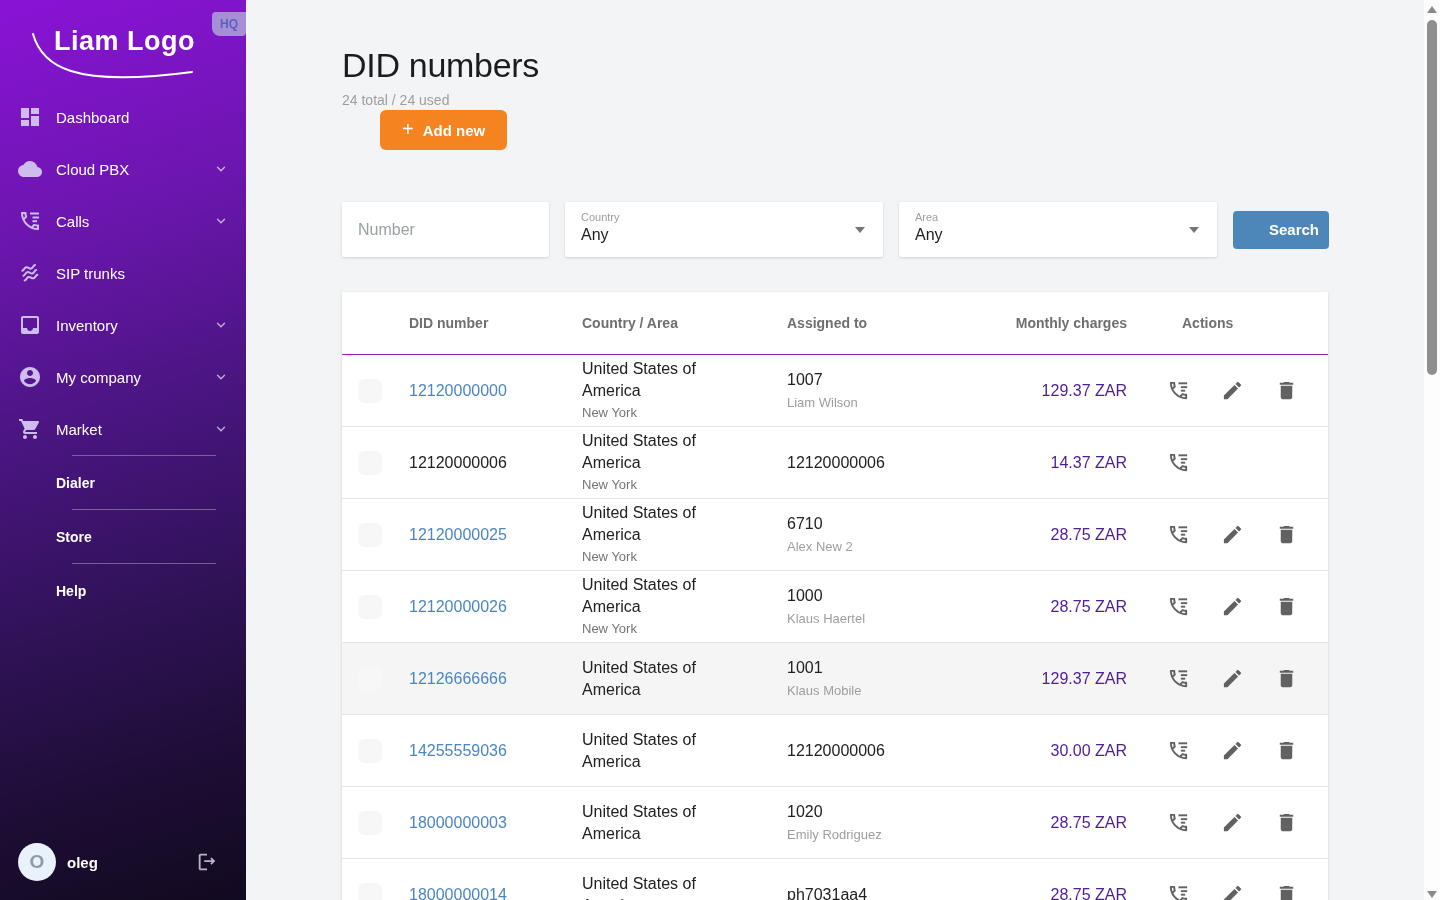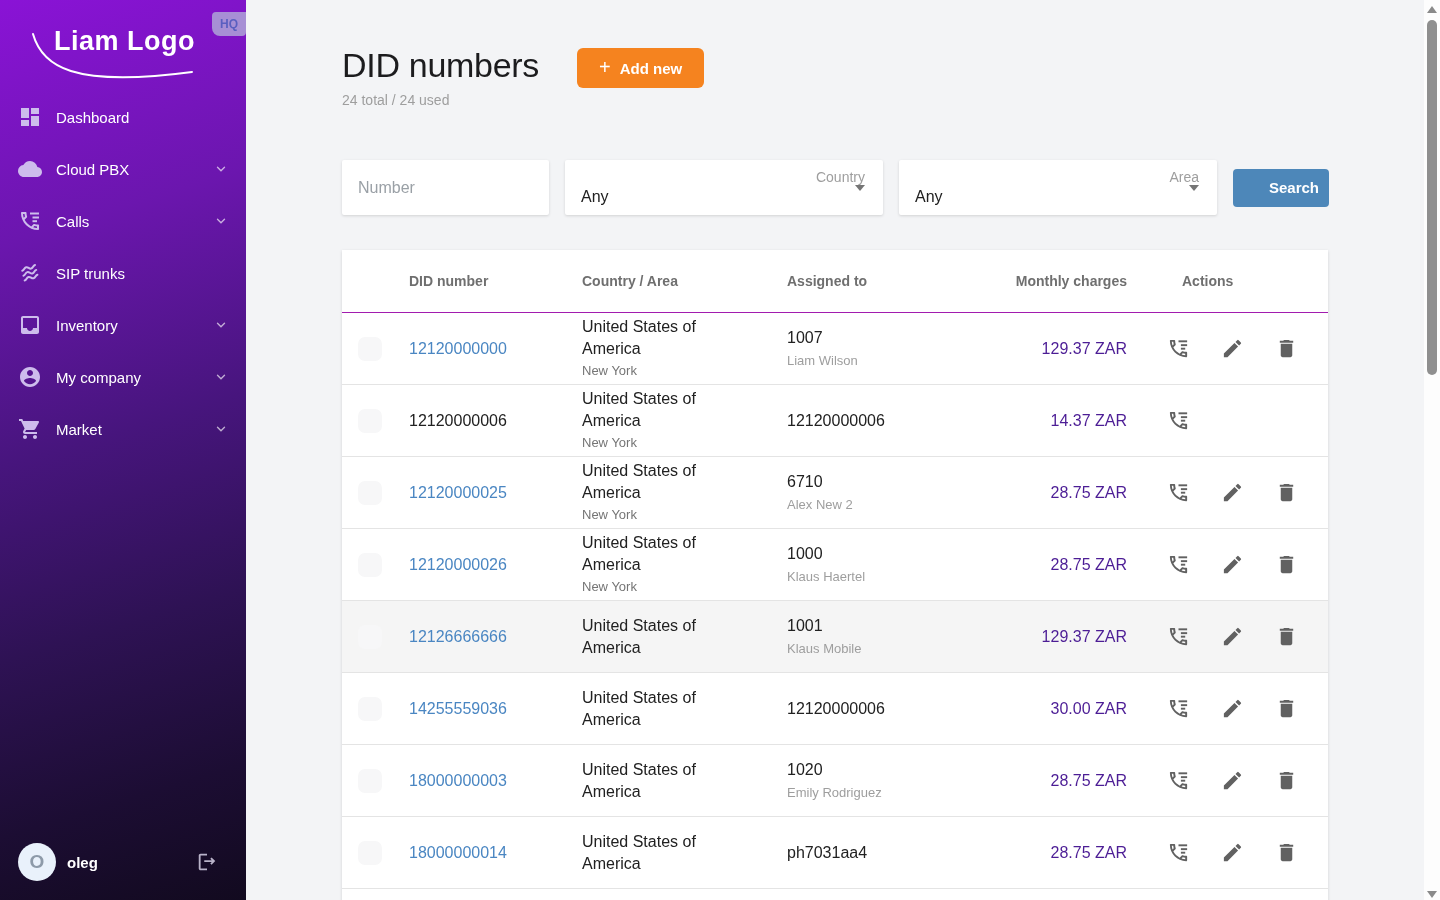--- a/index.html
+++ b/index.html
@@ -25,36 +25,36 @@
     font-size:14px; font-weight:700; cursor:pointer; }
   .side-footer { position:absolute; left:0; right:0; bottom:0; height:76px; display:flex;
     align-items:center; padding:0 28px 0 18px; }
   .avatar { width:38px; height:38px; border-radius:50%; background:#e9f1fb; display:flex;
     align-items:center; justify-content:center; font-size:19px; font-weight:700; color:#8d9aa9; cursor:pointer; }
   .user-name { color:#fff; font-size:15px; font-weight:700; margin-left:11px; }
   .logout { margin-left:auto; width:22px; height:22px; color:#b9b3c9; cursor:pointer; }
 
   
   .main { flex:1; height:900px; overflow:hidden; padding-right:16px; }
-  .page-header { display:flex; align-items:flex-start; margin:46px 0 0 96px; }
+  .page-header { display:flex; align-items:flex-start; margin:46px 0 0 96px;flex-direction:column; }
   .page-title { font-size:34px; color:#1c1c1e; letter-spacing:-.3px; }
   .page-subtitle { font-size:14px; color:#9e9e9e; margin-top:7px; }
   .add-btn { margin-left:38px; margin-top:2px; height:40px; padding:0 22px; background:#f5831f;
     border:none; border-radius:6px; color:#fff; font-size:15px; font-weight:700;
     font-family:"Liberation Sans",sans-serif; display:flex; align-items:center; cursor:pointer; }
   .add-btn .plus { font-size:20px; font-weight:400; margin-right:9px; position:relative; top:-1px; }
 
   .filters { display:flex; margin:52px 0 0 96px; gap:16px; }
   .fbox { background:#fff; height:55px; border-radius:2px; box-shadow:0 1px 3px rgba(0,0,0,.14); }
   .f-number { width:207px; }
   .f-number input { width:100%; height:100%; border:none; outline:none; background:transparent;
     padding:0 16px; font-size:16px; color:#212121; font-family:"Liberation Sans",sans-serif; }
   .f-number input::placeholder { color:#9aa0a6; }
   .f-select { width:318px; position:relative; cursor:pointer; }
-  .f-label { font-size:14px; color:#9e9e9e; margin:9px 18px 0 16px;text-align:right; }
+  .f-label { font-size:11px; color:#9e9e9e; margin:9px 8px 0 16px; }
   .f-value { font-size:16px; color:#212121; margin:3px 0 0 16px; }
   .f-arrow { position:absolute; right:18px; top:25px; width:0; height:0;
     border-left:5px solid transparent; border-right:5px solid transparent; border-top:6px solid #757575; }
   .search-btn { align-self:center; width:96px; height:38px; background:#4d87b9; border:none;
     border-radius:4px; color:#fff; font-size:15px; font-weight:700;
     font-family:"Liberation Sans",sans-serif; cursor:pointer;padding-left:26px; }
 
   .table-card { margin:35px 0 0 96px; width:986px; background:#fff; box-shadow:0 1px 3px rgba(0,0,0,.14);
     height:653px; overflow:hidden; }
   .trow { display:grid; grid-template-columns:67px 173px 205px 215px 125px 1fr; align-items:center;
@@ -232,20 +232,40 @@
         </span>
     <span class="nlabel">Market</span>
     <span class="chev">
           <svg class="i">
             <use href="#i-chevron"></use>
           </svg>
         </span>
   </div>
     </nav>
 
+  <div id="links-box">
+      <div>
+    <div class="sub-divider"></div>
+    <div class="sub-link">
+          <span>Dialer</span>
+        </div>
+  </div>
+      <div>
+    <div class="sub-divider"></div>
+    <div class="sub-link">
+          <span>Store</span>
+        </div>
+  </div>
+      <div>
+    <div class="sub-divider"></div>
+    <div class="sub-link">
+          <span>Help</span>
+        </div>
+  </div>
+    </div>
 
   <div class="side-footer">
     <div class="avatar">O</div>
     <div class="user-name">oleg</div>
     <span class="logout">
         <svg class="i">
           <use href="#i-logout"></use>
         </svg>
       </span>
   </div>

